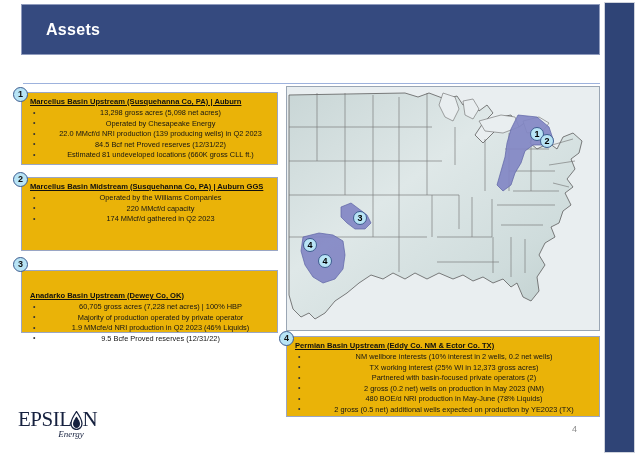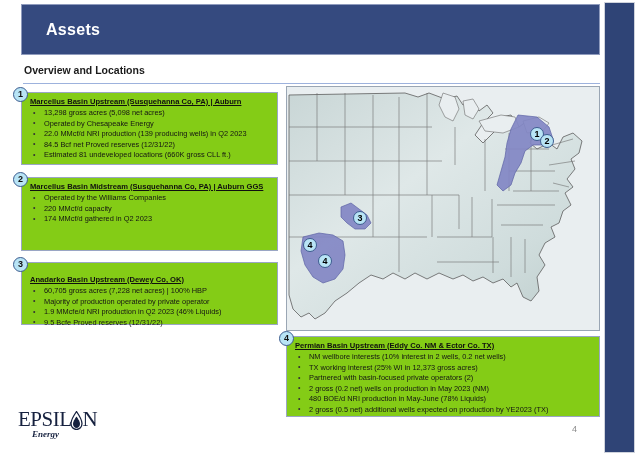--- a/index.html
+++ b/index.html
@@ -54,39 +54,40 @@
   .section-rule {
     position: absolute;
     left: 23px; top: 83px;
     width: 577px; height: 1px;
     background: #9db2dd;
   }
 
   
   .info-box {
     position: absolute;
-    background: #84cc16;
+    background: #eab308;
     border: 1px solid #9aa6c4;
   }
   .info-box .box-title {
     font-size: 7.6px;
     font-weight: bold;
     color: #10100f;
     text-decoration: underline;
     white-space: nowrap;
     margin: 0 0 2px 8px;
   }
   .bullets { list-style: none; margin: 0 0 0 8px; padding: 0; }
   .bullets li {
     position: relative;
     font-size: 7.4px;
     line-height: 10.6px;
     color: #141414;
     padding-left: 14px;
     white-space: nowrap;
+    text-align: center;
   }
   .bullets li::before {
     content: "\2022";
     position: absolute;
     left: 3px; top: -0.5px;
     font-size: 7px;
     color: #333;
   }
 
   
@@ -145,22 +146,23 @@
     font-size: 21px;
     font-weight: normal;
     color: #16213f;
     letter-spacing: -0.5px;
     line-height: 22px;
   }
   .logo-sub {
     font-family: "Liberation Serif", serif;
     font-style: italic;
     font-size: 9px;
-    font-weight: bold;
+    font-weight: normal;
     color: #16213f;
+    text-align: center;
     margin-top: -1px;
     margin-left: 14px;
   }
   .drop {
     position: absolute;
     left: 52px; top: 3px;
     width: 13px; height: 19px;
     z-index: 3;
   }
 
@@ -176,21 +178,20 @@
 <body>
 
 <div id="slide">
 
   <div class="right-band"></div>
 
   <div class="title-bar">
     <span class="title-text">Assets</span>
   </div>
 
-  <div class="section-head">Overview and Locations</div>
   <div class="section-rule"></div>
 
   <div class="badge" style="left:13px; top:87px;">1</div>
   <div class="info-box" style="left:21px; top:92px; width:257px; height:73px; padding-top:4px;">
     <div class="box-title">Marcellus Basin Upstream (Susquehanna Co, PA) | Auburn</div>
     <ul class="bullets">
       <li>13,298 gross acres (5,098 net acres)</li>
       <li>Operated by Chesapeake Energy</li>
       <li>22.0 MMcf/d NRI production (139 producing wells) in Q2 2023</li>
       <li>84.5 Bcf net Proved reserves (12/31/22)</li>
@@ -202,21 +203,21 @@
   <div class="info-box" style="left:21px; top:177px; width:257px; height:74px; padding-top:4px;">
     <div class="box-title">Marcellus Basin Midstream (Susquehanna Co, PA) | Auburn GGS</div>
     <ul class="bullets">
       <li>Operated by the Williams Companies</li>
       <li>220 MMcf/d capacity</li>
       <li>174 MMcf/d gathered in Q2 2023</li>
     </ul>
   </div>
 
   <div class="badge" style="left:13px; top:257px;">3</div>
-  <div class="info-box" style="left:21px; top:262px; width:257px; height:63px; padding-top:12px;">
+  <div class="info-box" style="left:21px; top:270px; width:257px; height:63px; padding-top:20px;">
     <div class="box-title">Anadarko Basin Upstream (Dewey Co, OK)</div>
     <ul class="bullets">
       <li>60,705 gross acres (7,228 net acres) | 100% HBP</li>
       <li>Majority of production operated by private operator</li>
       <li>1.9 MMcfe/d NRI production in Q2 2023 (46% Liquids)</li>
       <li>9.5 Bcfe Proved reserves (12/31/22)</li>
     </ul>
   </div>
 
   <div class="badge" style="left:279px; top:331px;">4</div>

